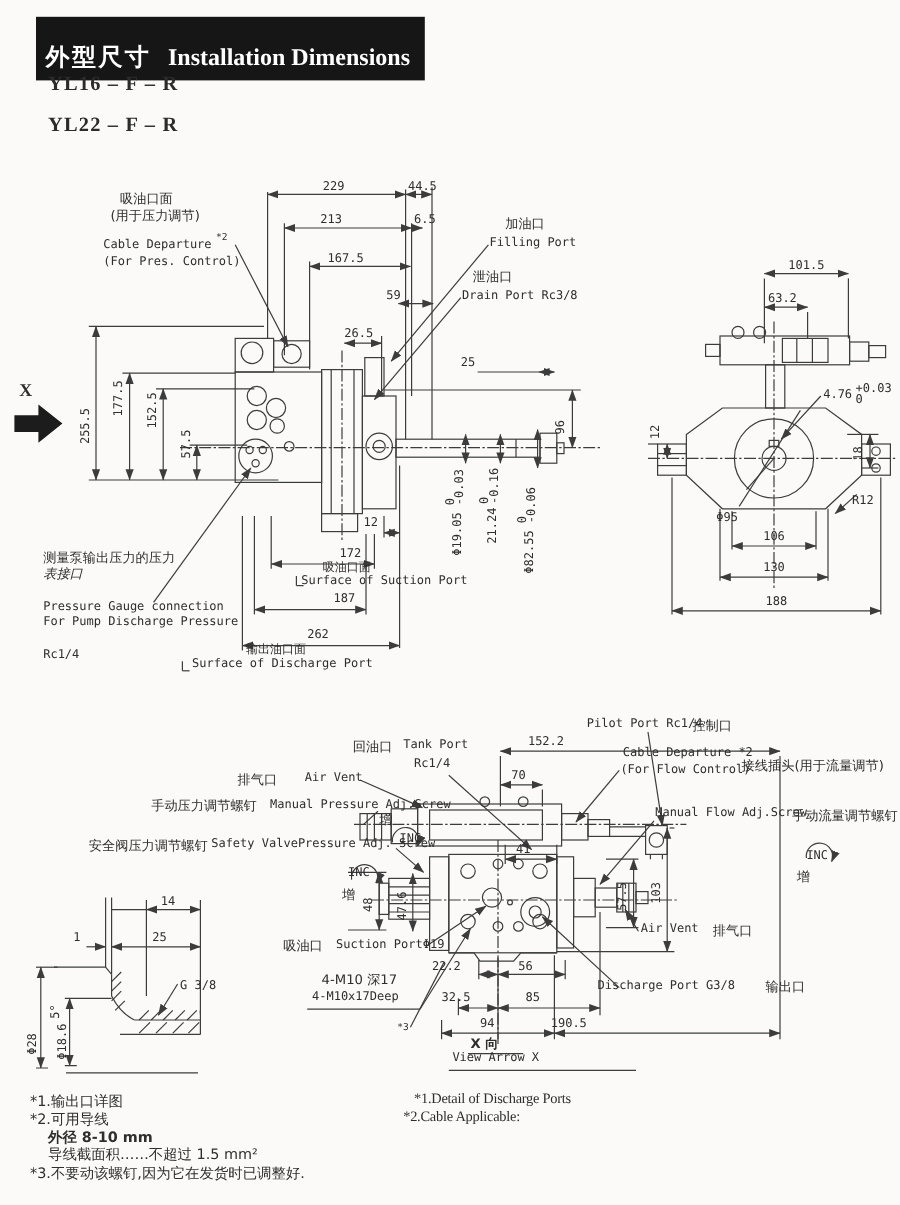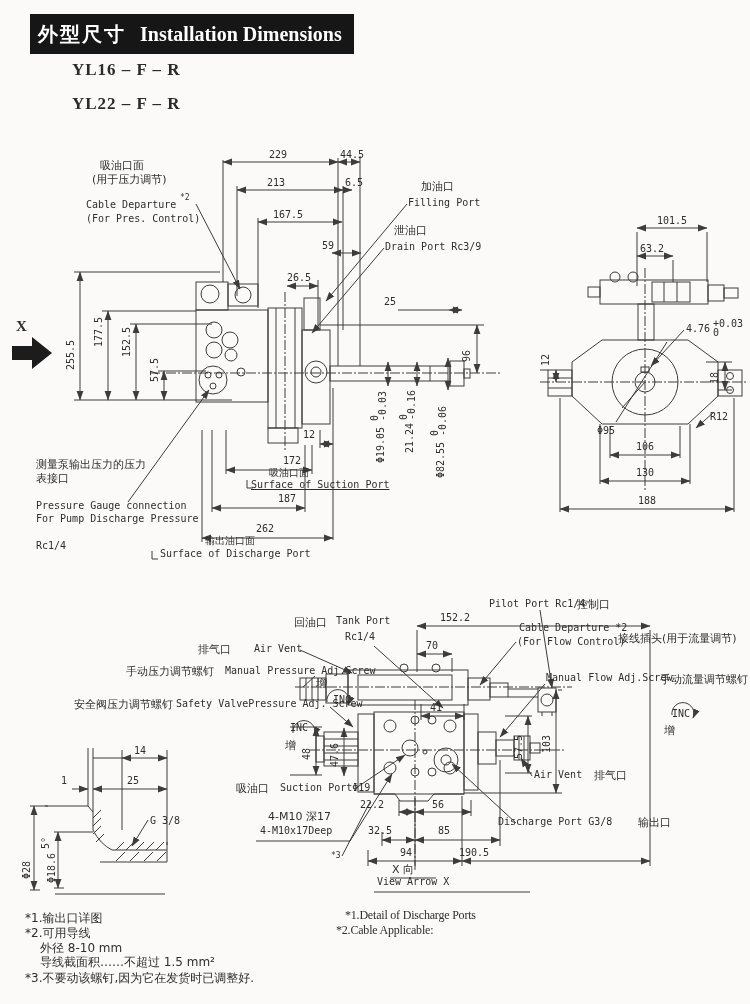--- a/index.html
+++ b/index.html
@@ -4,24 +4,24 @@
 <style>
   html,body{margin:0;padding:0;}
   body{width:750px;height:1004px;position:relative;background:#faf9f6;
        font-family:"DejaVu Sans",sans-serif;color:#2b2b2b;overflow:hidden;}
   .page{position:absolute;inset:0;background:#fbfaf8;}
   svg{position:absolute;left:0;top:0;}
   svg text{font-family:"DejaVu Sans Mono",monospace;font-size:10px;fill:#2e2e2e;}
   .lb{position:absolute;white-space:nowrap;font:10px "DejaVu Sans Mono",monospace;color:#2e2e2e;}
   .cjk{font-family:"DejaVu Sans","Liberation Sans",sans-serif;font-size:11px;}
   .banner{position:absolute;left:30px;top:14px;background:#161616;color:#fff;
-          padding:7px 12px 6px 8px;display:flex;gap:14px;align-items:baseline;}
+          padding:20px 12px 6px 8px;display:flex;gap:14px;align-items:baseline;}
   .banner .cn{font:bold 20px "DejaVu Sans",sans-serif;letter-spacing:2px;}
   .banner .en{font:bold 20px "Liberation Serif",serif;}
-  .model{position:absolute;font:bold 17px "Liberation Serif",serif;letter-spacing:1px;margin-left:32px;}
+  .model{position:absolute;font:bold 17px "Liberation Serif",serif;letter-spacing:1px;}
   .ncn{font:12px "DejaVu Sans",sans-serif;}
   .nen{font:12px "Liberation Serif",serif;letter-spacing:-0.2px;}
 </style>
 </head>
 <body>
 
 <div class="page">
 
 <svg width="750" height="1004" viewBox="0 0 750 1004">
   <defs>
@@ -394,28 +394,28 @@
 <div class="model" style="left:40px;top:94px;">YL22 – F – R</div>
 
 <span class="lb cjk" style="left:100px;top:158px;">吸油口面</span>
 <span class="lb cjk" style="left:92px;top:172px;text-align:right;">(用于压力调节)</span>
 <span class="lb" style="left:86px;top:199px;">Cable Departure</span>
 <span class="lb" style="left:180px;top:193px;font-size:8px;">*2</span>
 <span class="lb" style="left:86px;top:213px;">(For Pres. Control)</span>
 <span class="lb cjk" style="left:421px;top:179px;">加油口</span>
 <span class="lb" style="left:408px;top:197px;">Filling Port</span>
 <span class="lb cjk" style="left:394px;top:223px;">泄油口</span>
-<span class="lb" style="left:385px;top:241px;">Drain Port Rc3/9</span>
+<span class="lb" style="left:385px;top:241px;">Drain Port Rc3/8</span>
 <span class="lb" style="left:16px;top:318px;font:bold 15px 'Liberation Serif',serif;">X</span>
 <span class="lb cjk" style="left:269px;top:466px;font-size:10px;">吸油口面</span>
-<span class="lb" style="left:251px;top:479px;text-decoration:underline;">Surface of Suction Port</span>
+<span class="lb" style="left:251px;top:479px;">Surface of Suction Port</span>
 <span class="lb cjk" style="left:205px;top:534px;font-size:10px;">输出油口面</span>
 <span class="lb" style="left:160px;top:548px;">Surface of Discharge Port</span>
 <span class="lb cjk" style="left:36px;top:457px;">测量泵输出压力的压力</span>
-<span class="lb cjk" style="left:36px;top:471px;">表接口</span>
+<span class="lb cjk" style="left:36px;top:471px;font-style:italic;">表接口</span>
 <span class="lb" style="left:36px;top:500px;">Pressure Gauge connection</span>
 <span class="lb" style="left:36px;top:513px;">For Pump Discharge Pressure</span>
 <span class="lb" style="left:36px;top:540px;">Rc1/4</span>
 
 <span class="lb cjk" style="left:294px;top:615px;">回油口</span>
 <span class="lb" style="left:336px;top:615px;">Tank Port</span>
 <span class="lb" style="left:345px;top:631px;">Rc1/4</span>
 <span class="lb cjk" style="left:198px;top:642px;">排气口</span>
 <span class="lb" style="left:254px;top:643px;">Air Vent</span>
 <span class="lb cjk" style="left:126px;top:664px;">手动压力调节螺钉</span>
@@ -437,25 +437,25 @@
 <span class="lb cjk" style="left:664px;top:723px;">增</span>
 <span class="lb cjk" style="left:236px;top:781px;">吸油口</span>
 <span class="lb" style="left:280px;top:782px;">Suction PortΦ19</span>
 <span class="lb cjk" style="left:268px;top:809px;">4-M10 深17</span>
 <span class="lb" style="left:260px;top:825px;">4-M10x17Deep</span>
 <span class="lb" style="left:534px;top:769px;">Air Vent</span>
 <span class="lb cjk" style="left:594px;top:768px;">排气口</span>
 <span class="lb" style="left:498px;top:816px;">Discharge Port G3/8</span>
 <span class="lb cjk" style="left:638px;top:815px;">输出口</span>
 <span class="lb" style="left:331px;top:851px;font-size:8px;">*3</span>
-<span class="lb cjk" style="left:392px;top:862px;">X 向</span>
+<span class="lb cjk" style="left:392px;top:862px;font-weight:bold;">X 向</span>
 <span class="lb" style="left:377px;top:876px;">View Arrow X</span>
 
 <span class="lb ncn" style="left:25px;top:910px;">*1.输出口详图</span>
 <span class="lb ncn" style="left:25px;top:925px;">*2.可用导线</span>
-<span class="lb ncn" style="left:40px;top:940px;">外径 8-10 mm</span>
+<span class="lb ncn" style="left:40px;top:940px;font-weight:bold;">外径 8-10 mm</span>
 <span class="lb ncn" style="left:40px;top:954px;">导线截面积……不超过 1.5 mm²</span>
 <span class="lb ncn" style="left:25px;top:970px;">*3.不要动该螺钉,因为它在发货时已调整好.</span>
 <span class="lb nen" style="left:345px;top:908px;">*1.Detail of Discharge Ports</span>
 <span class="lb nen" style="left:336px;top:923px;">*2.Cable Applicable:</span>
 <span class="lb nen" style="left:362px;top:986px;margin-top:42px;">Outside Dia......8-10 mm</span>
 
 </div>
 
 </body></html>

